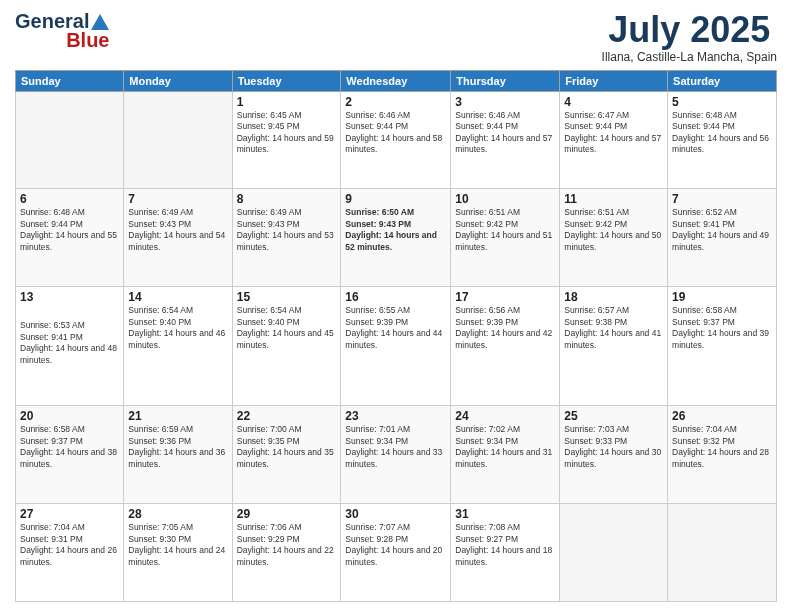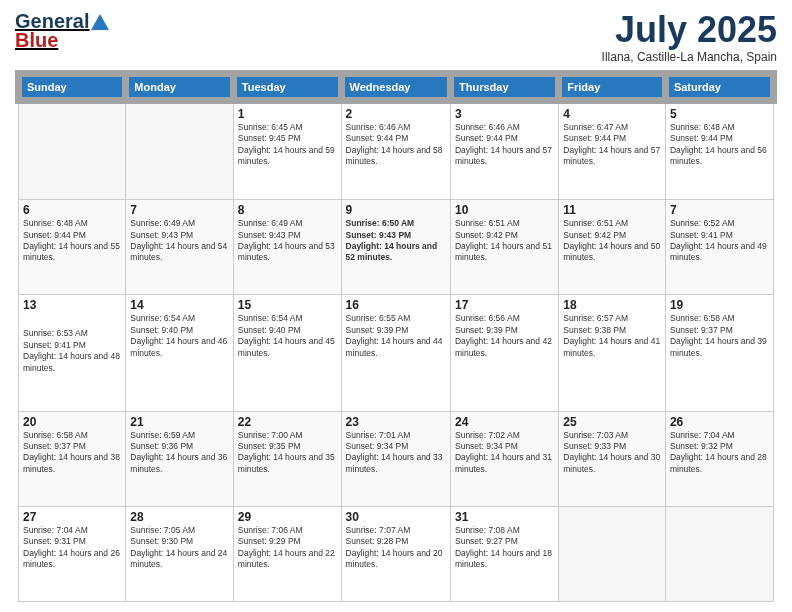--- a/index.html
+++ b/index.html
@@ -19,49 +19,49 @@
     }
     .header {
       display: flex;
       justify-content: space-between;
       align-items: flex-start;
       margin-bottom: 6px;
     }
     .logo {
       display: flex;
       flex-direction: column;
-      align-items: flex-start;
-      text-decoration: underline;
+      align-items: flex-end;
     }
     .title-block {
       text-align: right;
     }
     .month-title {
       font-size: 36px;
       font-weight: bold;
       color: #1a3a5c;
       line-height: 1.1;
+      text-align: center;
     }
     .location-title {
       font-size: 12px;
       color: #333;
     }
     .calendar {
       width: 100%;
       border-collapse: collapse;
       flex: 1;
     }
     .calendar th {
       background: #2878c0;
       color: #fff;
       font-size: 11px;
       font-weight: bold;
       padding: 4px 5px;
       text-align: left;
-      border: 7px solid #a3a3a3;
+      border: 1px solid #a3a3a3;
     }
     .calendar td {
       border: 1px solid #ccc;
       vertical-align: top;
       padding: 3px 4px;
       font-size: 9px;
       color: #333;
       width: 113px;
       background: #fff;
     }

